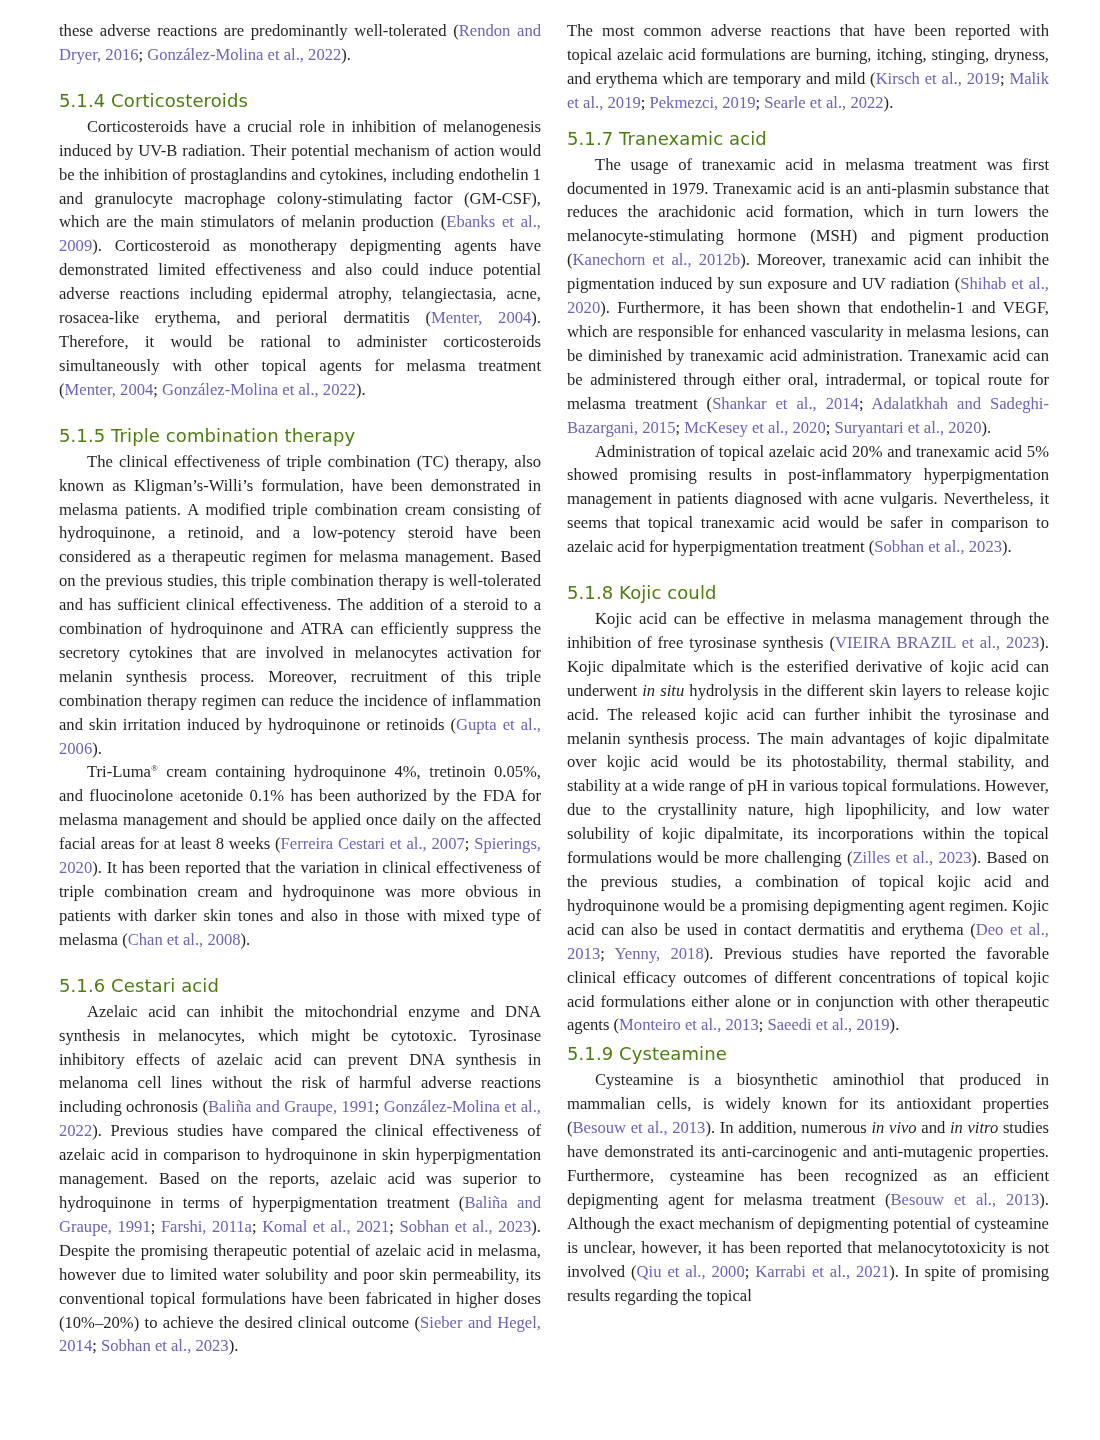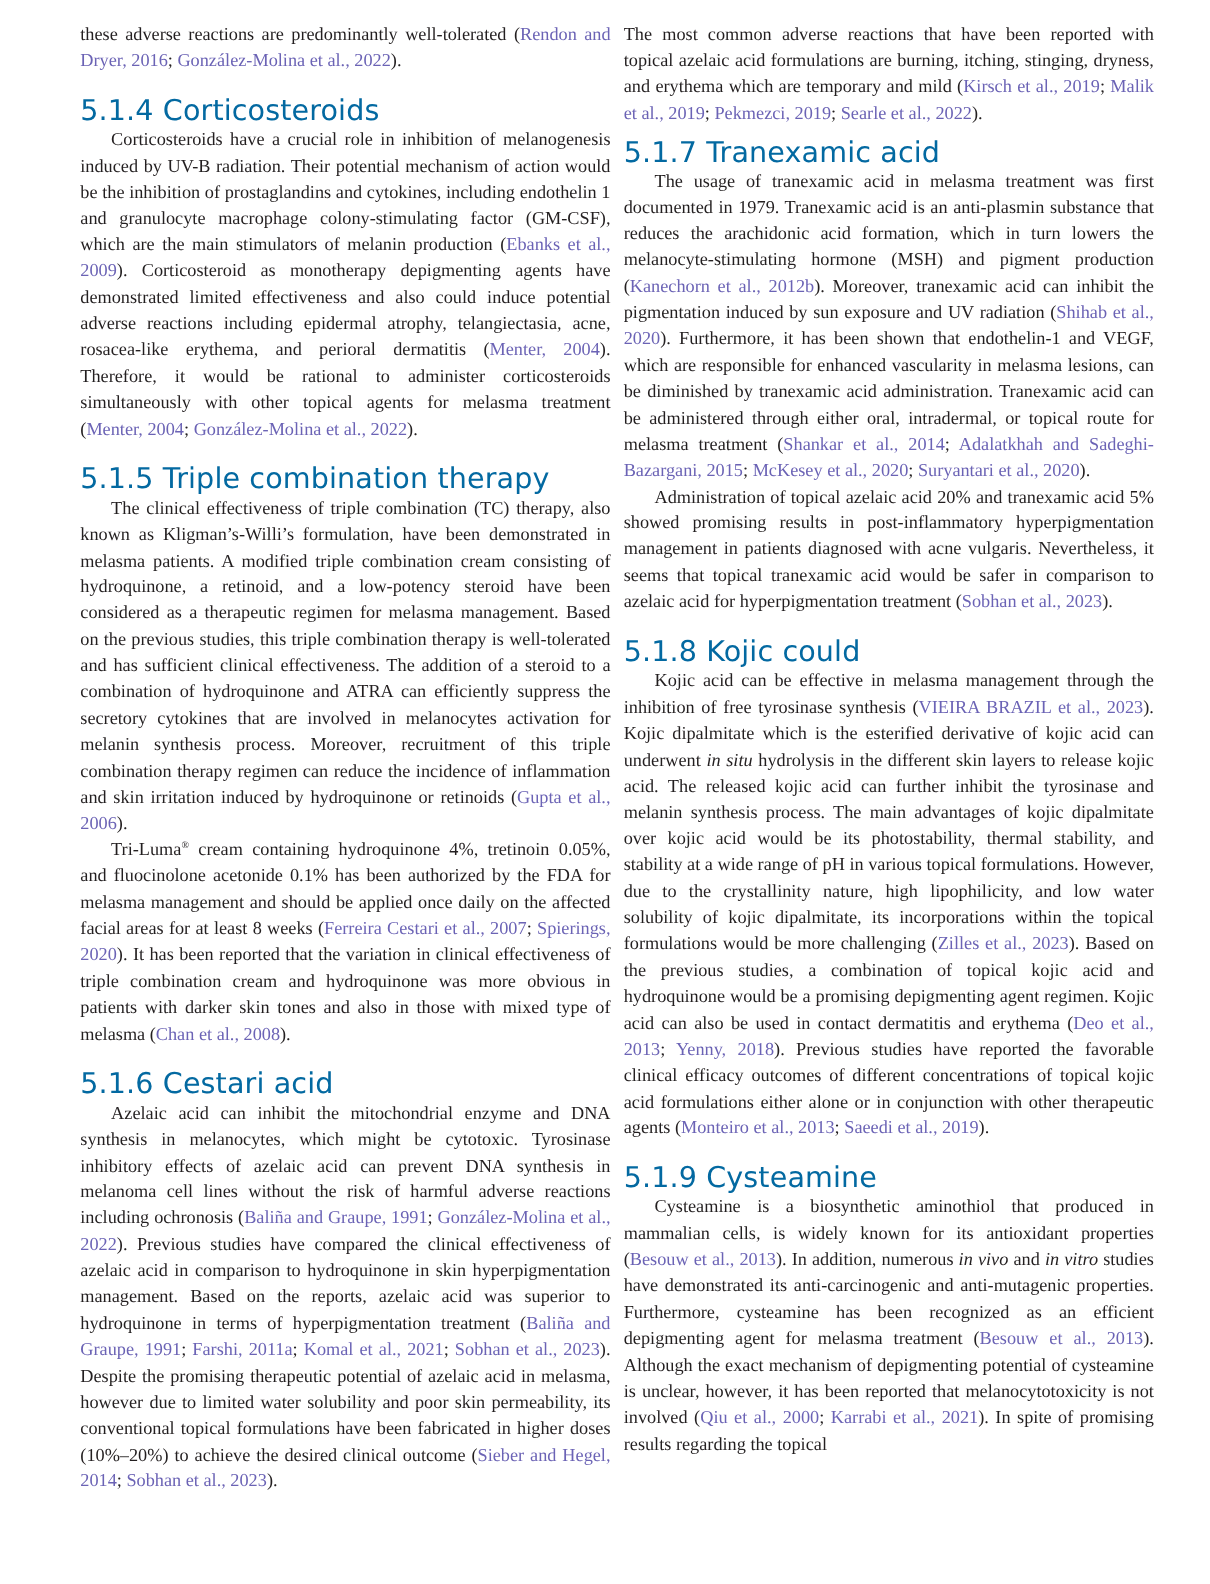--- a/index.html
+++ b/index.html
@@ -1,38 +1,38 @@
 <!DOCTYPE html>
 <html><head>
 <meta charset="utf-8">
 <style>
   html, body { margin: 0; padding: 0; background: #ffffff; }
   body { width: 1100px; height: 1440px; overflow: hidden; position: relative; }
   .page { position: absolute; left: 57px; top: 19px; width: 991px; }
   .col { position: absolute; top: 0; width: 482px; }
-  .col.left { left: 16px; }
+  .col.left { left: 2px; }
   .col.right { left: 510px; }
   p {
     margin: 0;
     font-family: "Liberation Serif", "DejaVu Serif", serif;
     font-size: 16.6px;
     line-height: 23.9px;
     color: #231f20;
     text-align: justify;
     text-indent: 28px;
     hyphens: none;
   }
   p.noindent { text-indent: 0; }
   h3 {
     margin: 0;
     font-family: "DejaVu Sans", "Liberation Sans", sans-serif;
     font-weight: normal;
-    font-size: 26px;
+    font-size: 18px;
     line-height: 24px;
-    color: #0369a1;
+    color: #4d7c0f;
     letter-spacing: 0.1px;
   }
   .sec { margin-top: 20px; }
   .sec h3 { margin-bottom: 2px; }
   .cite { color: #6b63b5; }
   i { }
   sup { font-size: 9px; line-height: 0; vertical-align: 6px; }
 </style>
 </head>
 <body>
@@ -66,18 +66,18 @@
       <h3>5.1.7 Tranexamic acid</h3>
       <p><span>The usage of tranexamic acid in melasma treatment was first documented in 1979. Tranexamic acid is an anti-plasmin substance that reduces the arachidonic acid formation, which in turn lowers the melanocyte-stimulating hormone (MSH) and pigment production (</span><a class="cite">Kanechorn et al., 2012b</a><span>). Moreover, tranexamic acid can inhibit the pigmentation induced by sun exposure and UV radiation (</span><a class="cite">Shihab et al., 2020</a><span>). Furthermore, it has been shown that endothelin-1 and VEGF, which are responsible for enhanced vascularity in melasma lesions, can be diminished by tranexamic acid administration. Tranexamic acid can be administered through either oral, intradermal, or topical route for melasma treatment (</span><a class="cite">Shankar et al., 2014</a><span>; </span><a class="cite">Adalatkhah and Sadeghi-Bazargani, 2015</a><span>; </span><a class="cite">McKesey et al., 2020</a><span>; </span><a class="cite">Suryantari et al., 2020</a><span>).</span></p>
       <p><span>Administration of topical azelaic acid 20% and tranexamic acid 5% showed promising results in post-inflammatory hyperpigmentation management in patients diagnosed with acne vulgaris. Nevertheless, it seems that topical tranexamic acid would be safer in comparison to azelaic acid for hyperpigmentation treatment (</span><a class="cite">Sobhan et al., 2023</a><span>).</span></p>
     </div>
 
     <div class="sec" style="margin-top:22px;">
       <h3>5.1.8 Kojic could</h3>
       <p><span>Kojic acid can be effective in melasma management through the inhibition of free tyrosinase synthesis (</span><a class="cite">VIEIRA BRAZIL et al., 2023</a><span>). Kojic dipalmitate which is the esterified derivative of kojic acid can underwent </span><i>in situ</i><span> hydrolysis in the different skin layers to release kojic acid. The released kojic acid can further inhibit the tyrosinase and melanin synthesis process. The main advantages of kojic dipalmitate over kojic acid would be its photostability, thermal stability, and stability at a wide range of pH in various topical formulations. However, due to the crystallinity nature, high lipophilicity, and low water solubility of kojic dipalmitate, its incorporations within the topical formulations would be more challenging (</span><a class="cite">Zilles et al., 2023</a><span>). Based on the previous studies, a combination of topical kojic acid and hydroquinone would be a promising depigmenting agent regimen. Kojic acid can also be used in contact dermatitis and erythema (</span><a class="cite">Deo et al., 2013</a><span>; </span><a class="cite">Yenny, 2018</a><span>). Previous studies have reported the favorable clinical efficacy outcomes of different concentrations of topical kojic acid formulations either alone or in conjunction with other therapeutic agents (</span><a class="cite">Monteiro et al., 2013</a><span>; </span><a class="cite">Saeedi et al., 2019</a><span>).</span></p>
     </div>
 
-    <div class="sec" style="margin-top:22px;">
+    <div class="sec" style="margin-top:5px;">
       <h3>5.1.9 Cysteamine</h3>
       <p><span>Cysteamine is a biosynthetic aminothiol that produced in mammalian cells, is widely known for its antioxidant properties (</span><a class="cite">Besouw et al., 2013</a><span>). In addition, numerous </span><i>in vivo</i><span> and </span><i>in vitro</i><span> studies have demonstrated its anti-carcinogenic and anti-mutagenic properties. Furthermore, cysteamine has been recognized as an efficient depigmenting agent for melasma treatment (</span><a class="cite">Besouw et al., 2013</a><span>). Although the exact mechanism of depigmenting potential of cysteamine is unclear, however, it has been reported that melanocytotoxicity is not involved (</span><a class="cite">Qiu et al., 2000</a><span>; </span><a class="cite">Karrabi et al., 2021</a><span>). In spite of promising results regarding the topical</span></p>
     </div>
   </div>
 </div>
 
 </body></html>

